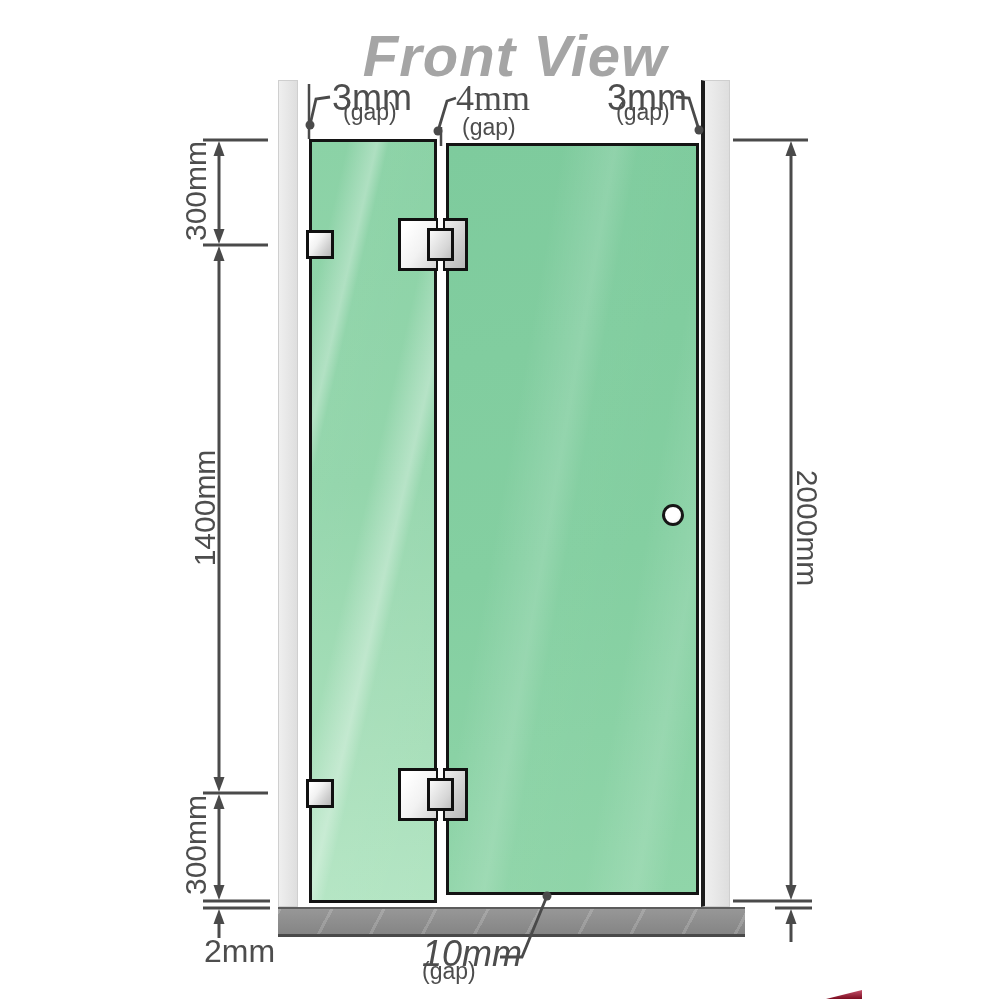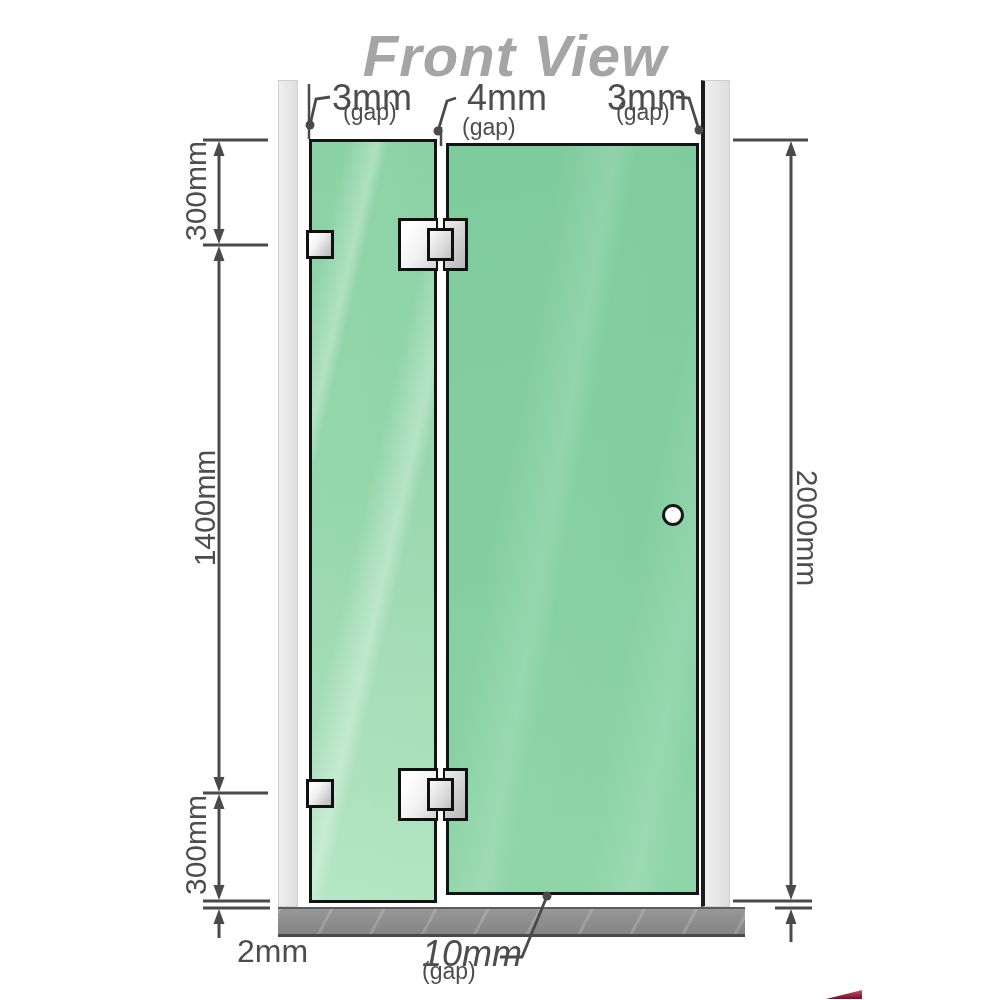--- a/index.html
+++ b/index.html
@@ -187,32 +187,32 @@
       <circle cx="310" cy="125" r="4.5"></circle>
       <circle cx="438" cy="131" r="4.5"></circle>
       <circle cx="699" cy="130" r="4.5"></circle>
       <circle cx="547" cy="896" r="4.5"></circle>
     </g>
   </svg>
 
   <div class="abs gap-label gap-value" style="left:332px; top:80px;">3mm</div>
   <div class="abs gap-label gap-unit" style="left:343px; top:101px;">(gap)</div>
 
-  <div class="abs gap-label gap-value" style="left:467px; top:80px;">4mm</div>
+  <div class="abs gap-label gap-value" style="left:456px; top:80px;font-family:Liberation Serif, serif;">4mm</div>
   <div class="abs gap-label gap-unit" style="left:462px; top:116px;">(gap)</div>
 
   <div class="abs gap-label gap-value" style="left:607px; top:80px;">3mm</div>
   <div class="abs gap-label gap-unit" style="left:616px; top:101px;">(gap)</div>
 
   <div class="abs gap-label gap-value" style="left:422px; top:936px;font-style:italic;">10mm</div>
   <div class="abs gap-label gap-unit" style="left:422px; top:960px;">(gap)</div>
 
   <div class="abs dim-label rot-ccw" style="left:196px; top:191px;">300mm</div>
   <div class="abs dim-label rot-ccw" style="left:205px; top:508px;">1400mm</div>
   <div class="abs dim-label rot-ccw" style="left:196px; top:845px;">300mm</div>
 
-  <div class="abs dim-label" style="left:204px; top:933px; font-size:32px;margin-left:33px;">2mm</div>
+  <div class="abs dim-label" style="left:204px; top:933px; font-size:32px;">2mm</div>
 
   <div class="abs dim-label rot-cw" style="left:807px; top:528px;">2000mm</div>
 
   <div class="abs corner-mark"></div>
 
 </div>
 
 </body></html>

